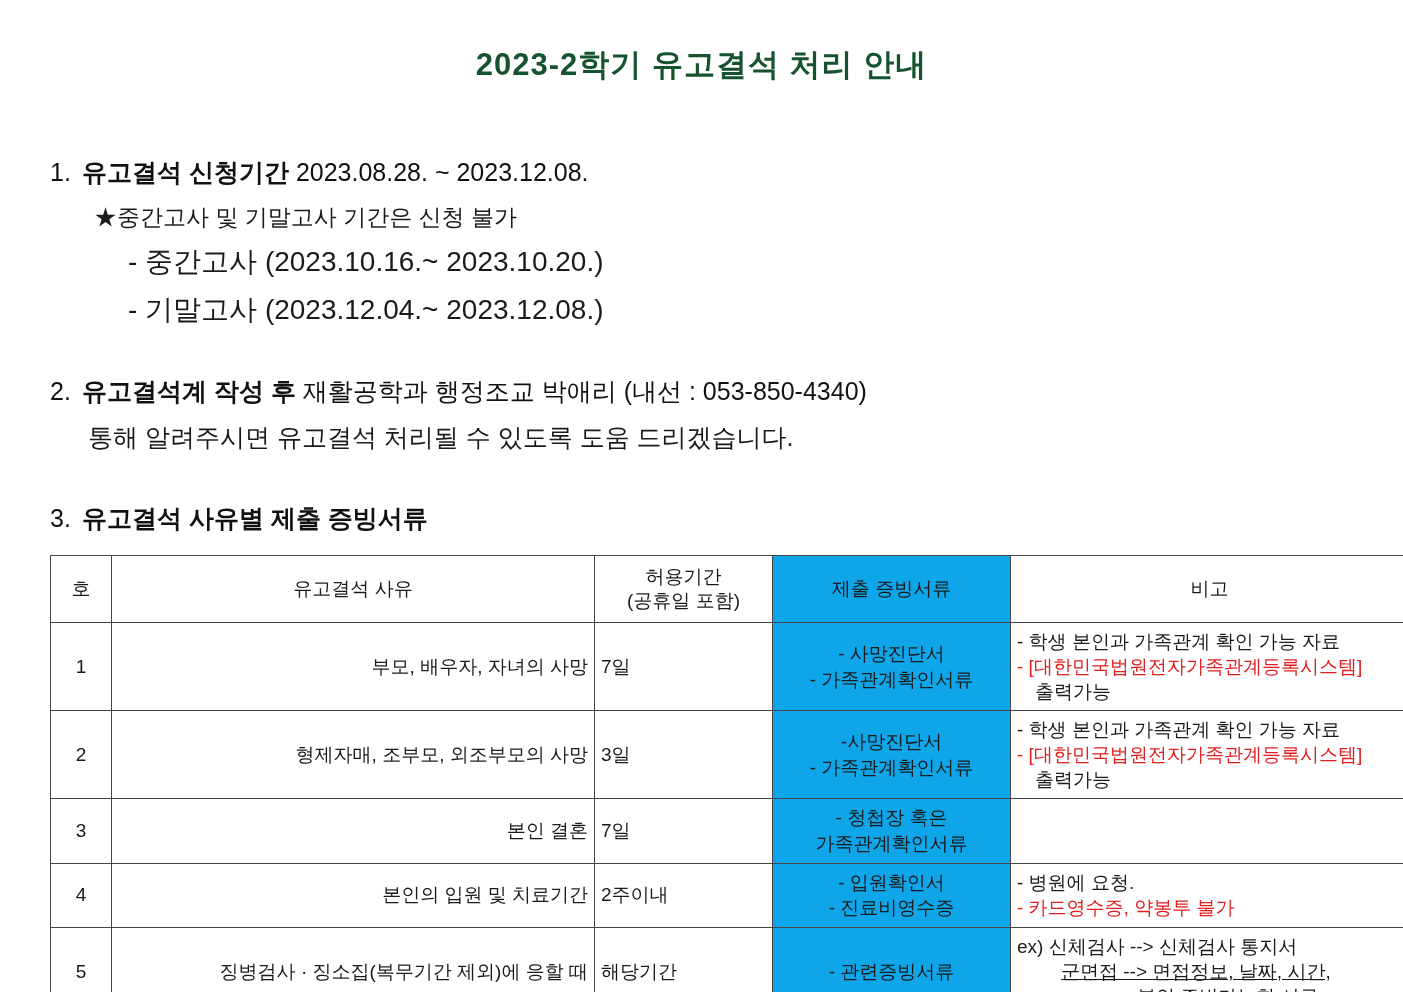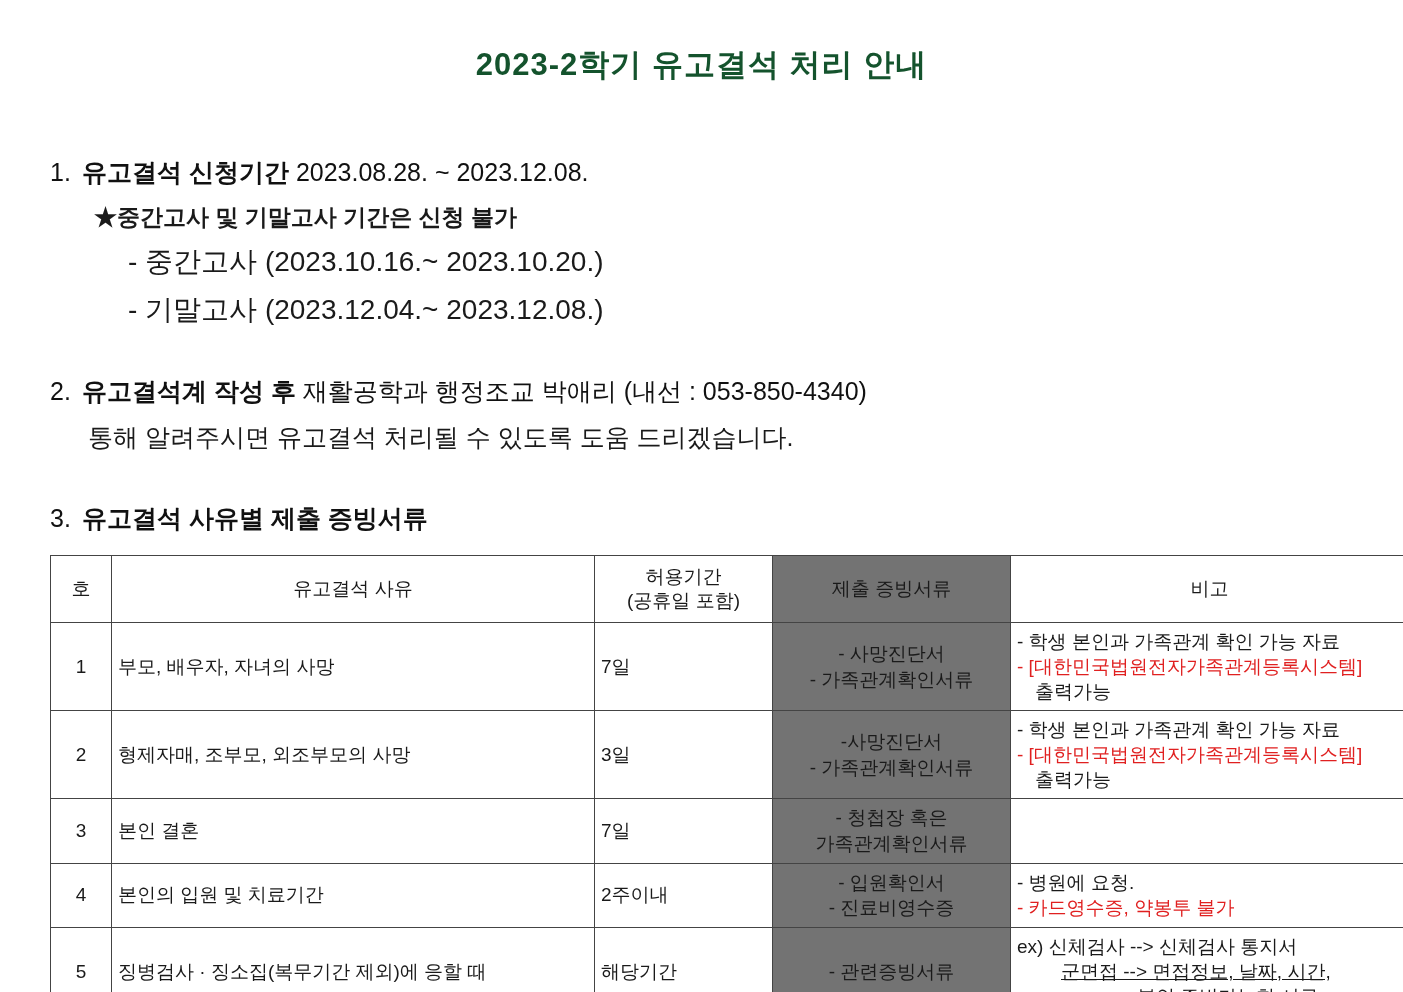--- a/index.html
+++ b/index.html
@@ -43,21 +43,20 @@
     display: inline-block;
     width: 32px;
   }
   .bold-part {
     font-weight: bold;
   }
   .sub1 {
     margin-top: 13px;
     margin-left: 44px;
     font-size: 23px;
-    font-weight: bold;
   }
   .sub2 {
     margin-top: 10px;
     margin-left: 78px;
     font-size: 28px;
   }
   .s2 {
     margin-top: 46px;
   }
   .s2-line2 {
@@ -76,23 +75,23 @@
   }
   table.doc-table td, table.doc-table th {
     border: 1px solid #444;
     padding: 6px 6px;
     font-size: 19px;
     font-weight: normal;
     vertical-align: middle;
     color: #1a1a1a;
   }
   .col-no { width: 48px; text-align: center; }
-  .col-reason { width: 470px; text-align: left; }
+  .col-reason { width: 470px; text-align: right; }
   .col-period { width: 165px; text-align: left; }
-  .col-docs { width: 225px; text-align: center; background: #737373; }
+  .col-docs { width: 225px; text-align: center; background: #0ea5e9; }
   .col-note { width: 385px; text-align: left; padding-left: 10px; }
   .hdr td { text-align: center; height: 54px; }
   .hdr .col-note { text-align: center; }
   .hdr2 { font-size: 19px; line-height: 1.25; }
   .row-h1 { height: 74px; }
   .row-h2 { height: 60px; }
   .row-h3 { height: 72px; }
   .red { color: #e02020; }
   .note-line { display: block; line-height: 1.32; }
   .indent-note { display: block; padding-left: 18px; line-height: 1.32; }

